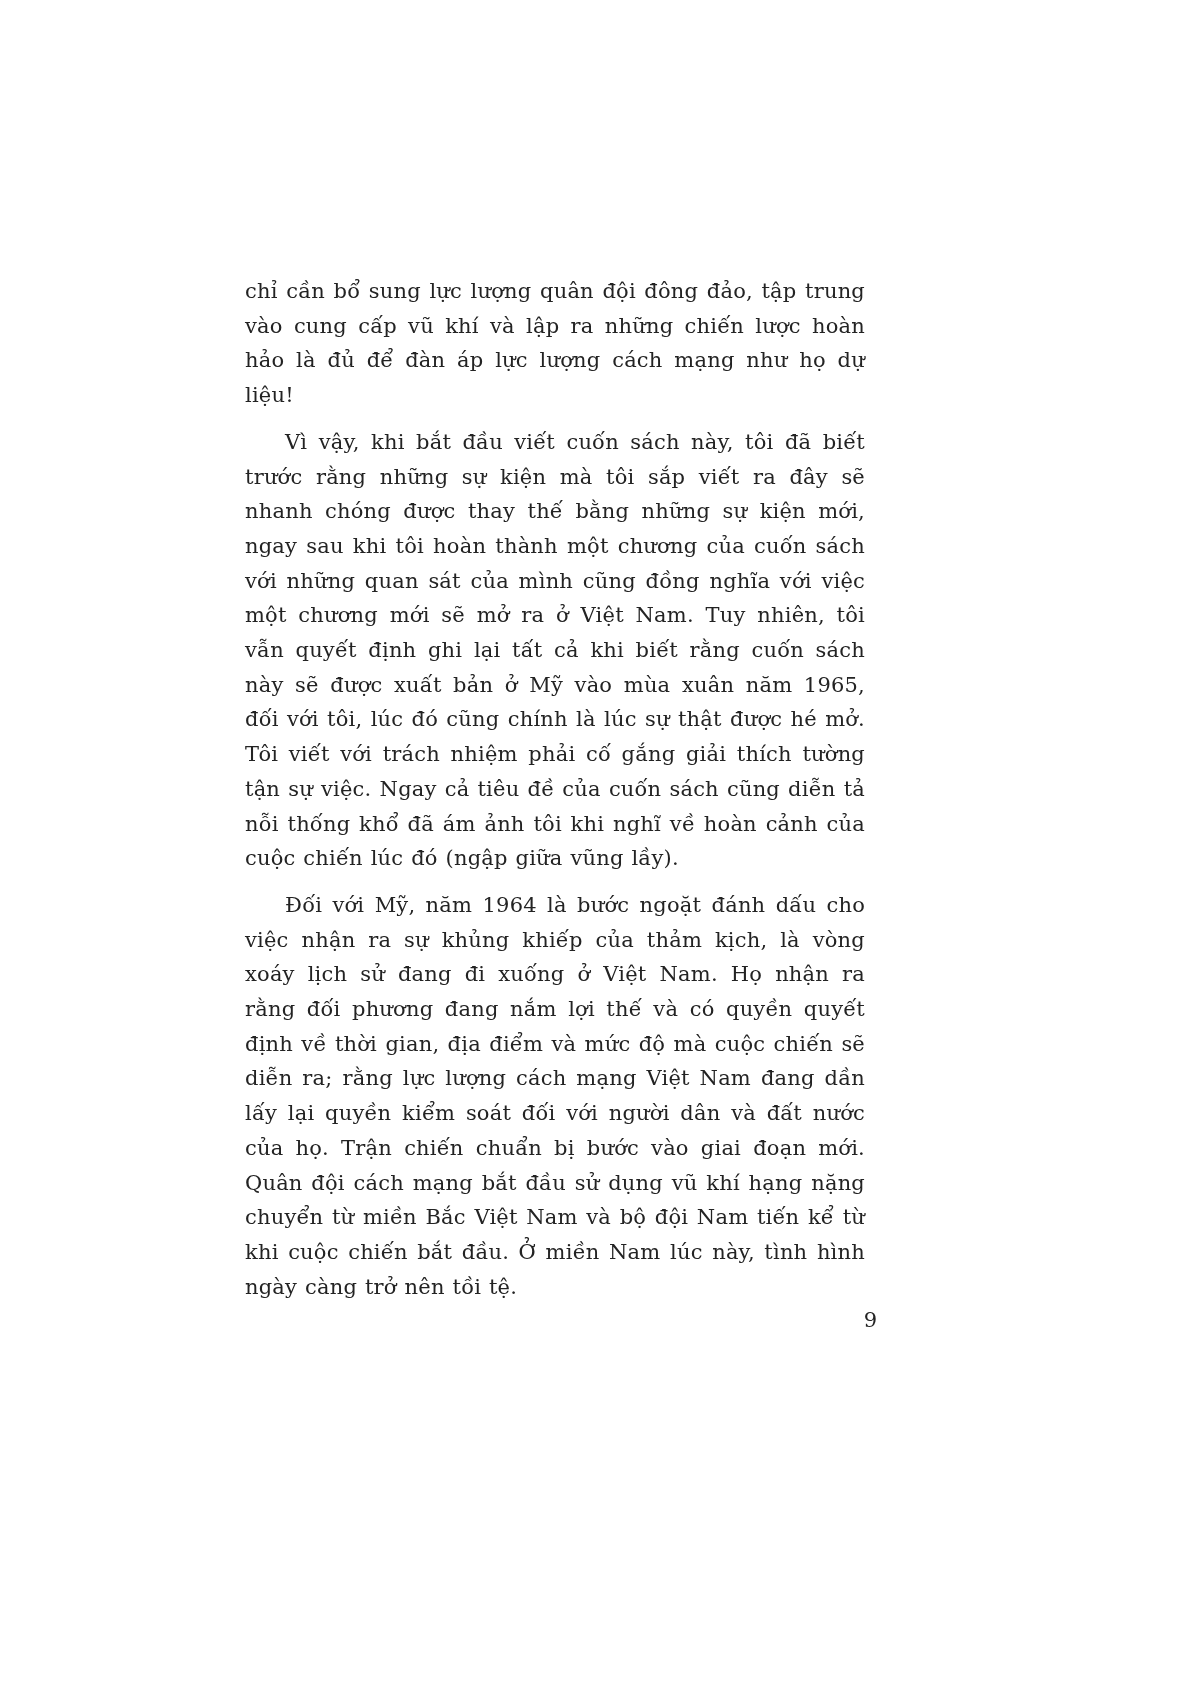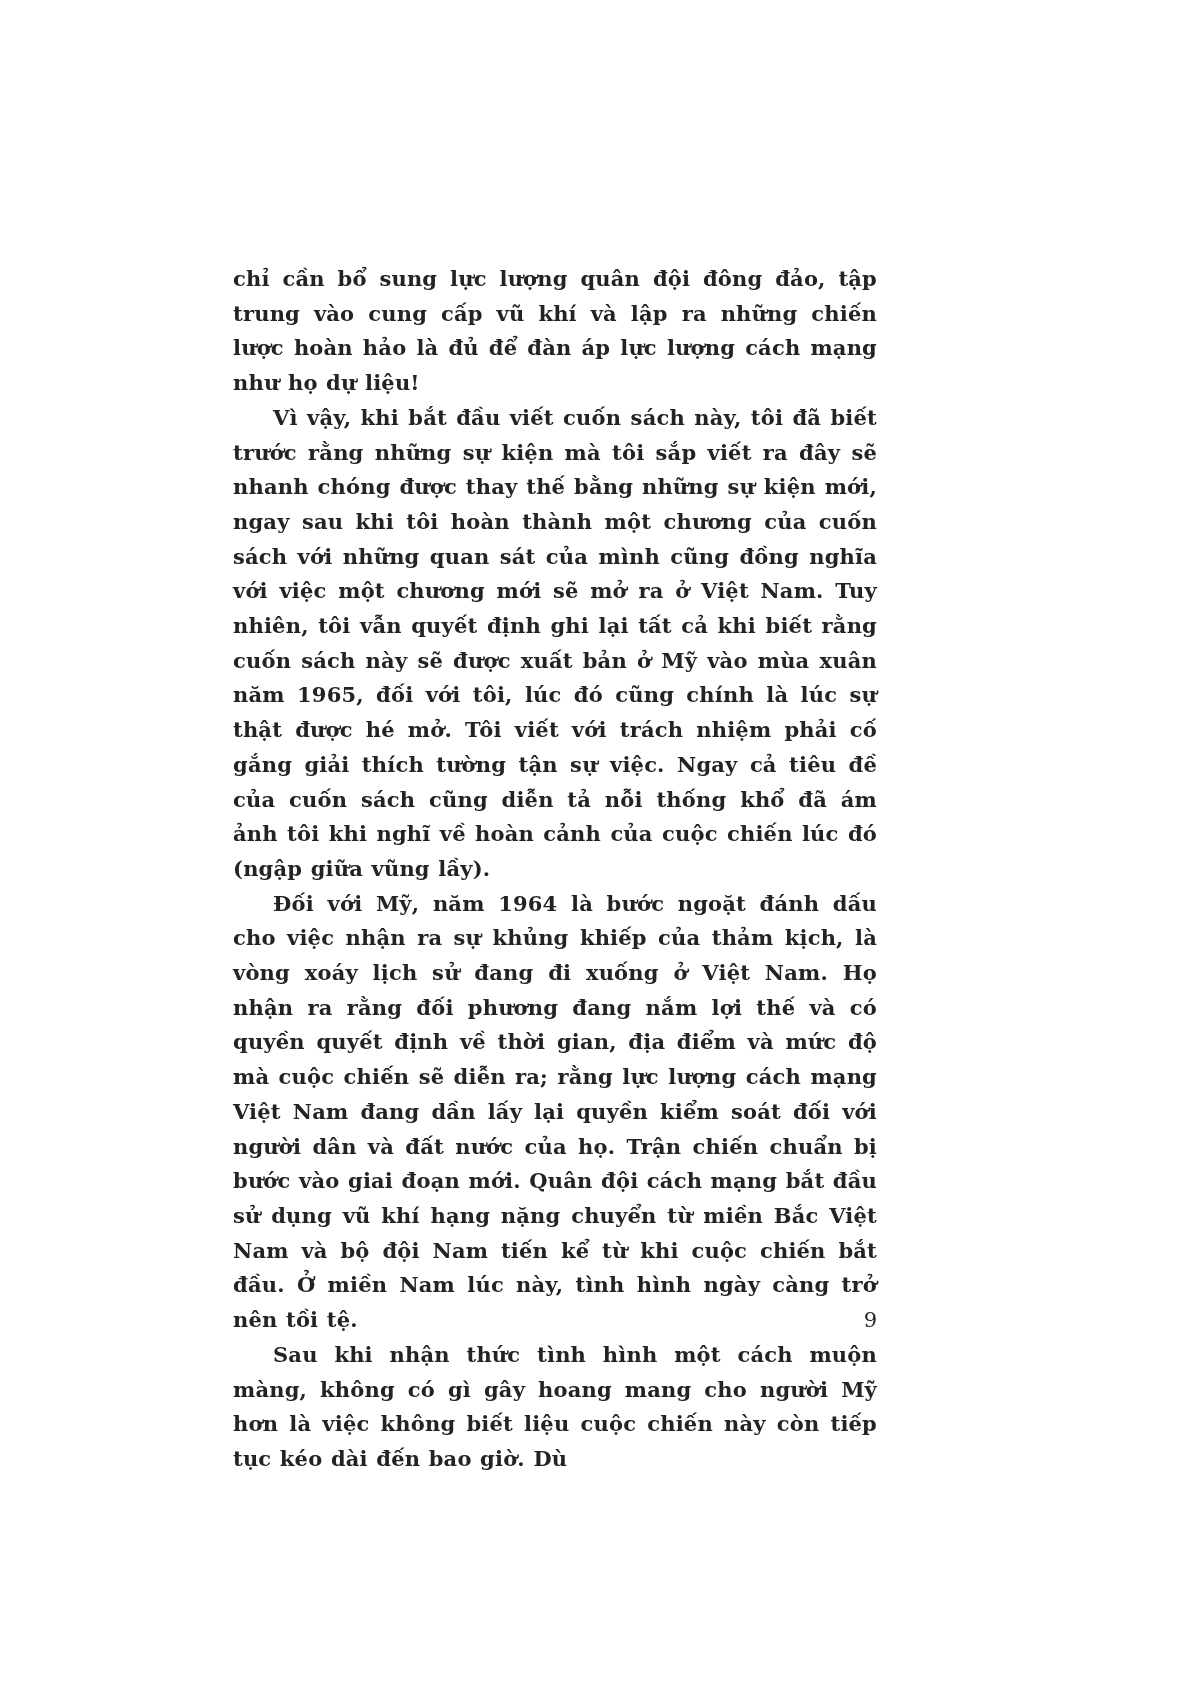--- a/index.html
+++ b/index.html
@@ -24,27 +24,26 @@
     background: #ffffff;
     overflow: hidden;
   }
   .text-block {
     position: absolute;
     top: 262px;
     left: 233px;
     width: 644px;
   }
   .para {
-    margin: 0;
+    margin: 12px;
     font-size: 21px;
     line-height: 34.7px;
     text-align: justify;
     letter-spacing: 0.2px;
     word-spacing: 1px;
-    font-weight: bold;
   }
   .para.indent {
     text-indent: 40px;
   }
   .page-number {
     position: absolute;
     top: 1303px;
     left: 233px;
     width: 644px;
     text-align: right;
@@ -53,16 +52,15 @@
   }
 </style>
 </head>
 <body>
 
 <div class="page">
   <div class="text-block">
     <p class="para">chỉ cần bổ sung lực lượng quân đội đông đảo, tập trung vào cung cấp vũ khí và lập ra những chiến lược hoàn hảo là đủ để đàn áp lực lượng cách mạng như họ dự liệu!</p>
     <p class="para indent">Vì vậy, khi bắt đầu viết cuốn sách này, tôi đã biết trước rằng những sự kiện mà tôi sắp viết ra đây sẽ nhanh chóng được thay thế bằng những sự kiện mới, ngay sau khi tôi hoàn thành một chương của cuốn sách với những quan sát của mình cũng đồng nghĩa với việc một chương mới sẽ mở ra ở Việt Nam. Tuy nhiên, tôi vẫn quyết định ghi lại tất cả khi biết rằng cuốn sách này sẽ được xuất bản ở Mỹ vào mùa xuân năm 1965, đối với tôi, lúc đó cũng chính là lúc sự thật được hé mở. Tôi viết với trách nhiệm phải cố gắng giải thích tường tận sự việc. Ngay cả tiêu đề của cuốn sách cũng diễn tả nỗi thống khổ đã ám ảnh tôi khi nghĩ về hoàn cảnh của cuộc chiến lúc đó (ngập giữa vũng lầy).</p>
     <p class="para indent">Đối với Mỹ, năm 1964 là bước ngoặt đánh dấu cho việc nhận ra sự khủng khiếp của thảm kịch, là vòng xoáy lịch sử đang đi xuống ở Việt Nam. Họ nhận ra rằng đối phương đang nắm lợi thế và có quyền quyết định về thời gian, địa điểm và mức độ mà cuộc chiến sẽ diễn ra; rằng lực lượng cách mạng Việt Nam đang dần lấy lại quyền kiểm soát đối với người dân và đất nước của họ. Trận chiến chuẩn bị bước vào giai đoạn mới. Quân đội cách mạng bắt đầu sử dụng vũ khí hạng nặng chuyển từ miền Bắc Việt Nam và bộ đội Nam tiến kể từ khi cuộc chiến bắt đầu. Ở miền Nam lúc này, tình hình ngày càng trở nên tồi tệ.</p>
-    <p class="para indent">Sau khi nhận thức tình hình một cách muộn màng, không có gì gây hoang mang cho người Mỹ hơn là việc không biết liệu cuộc chiến này còn tiếp tục kéo dài đến bao giờ. Dù</p>
   </div>
   <div class="page-number">9</div>
 </div>
 
 </body></html>

